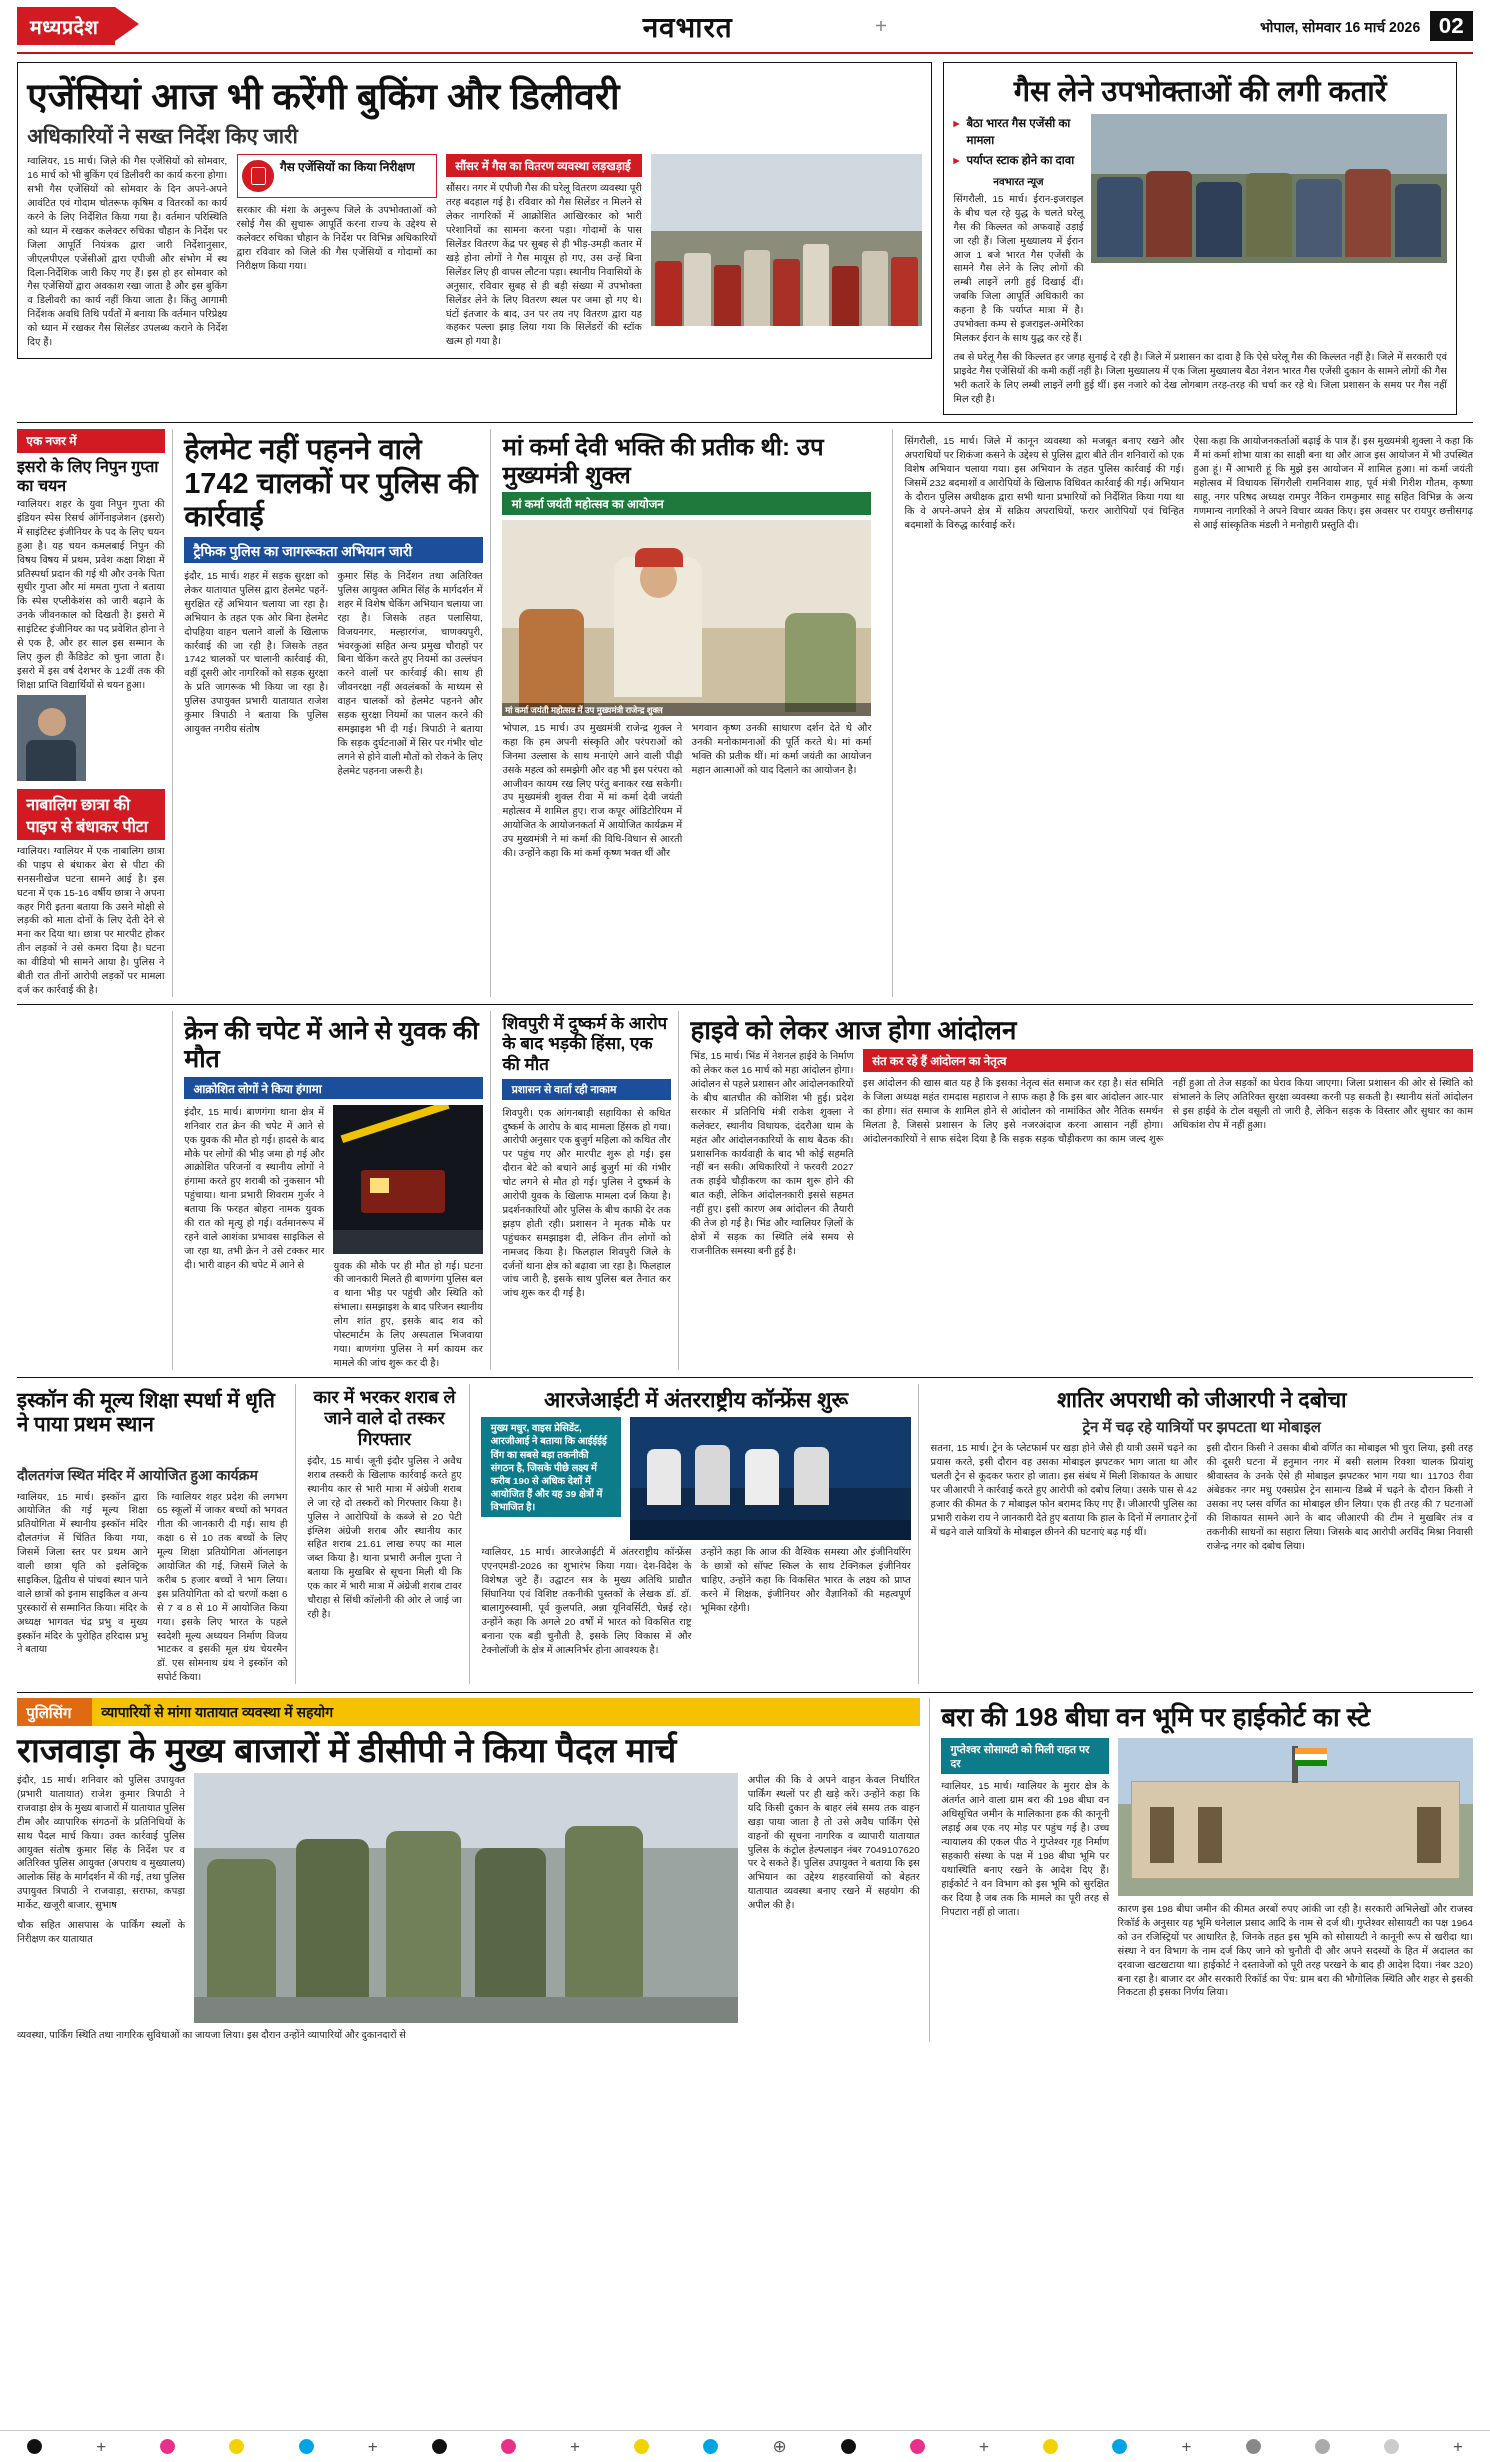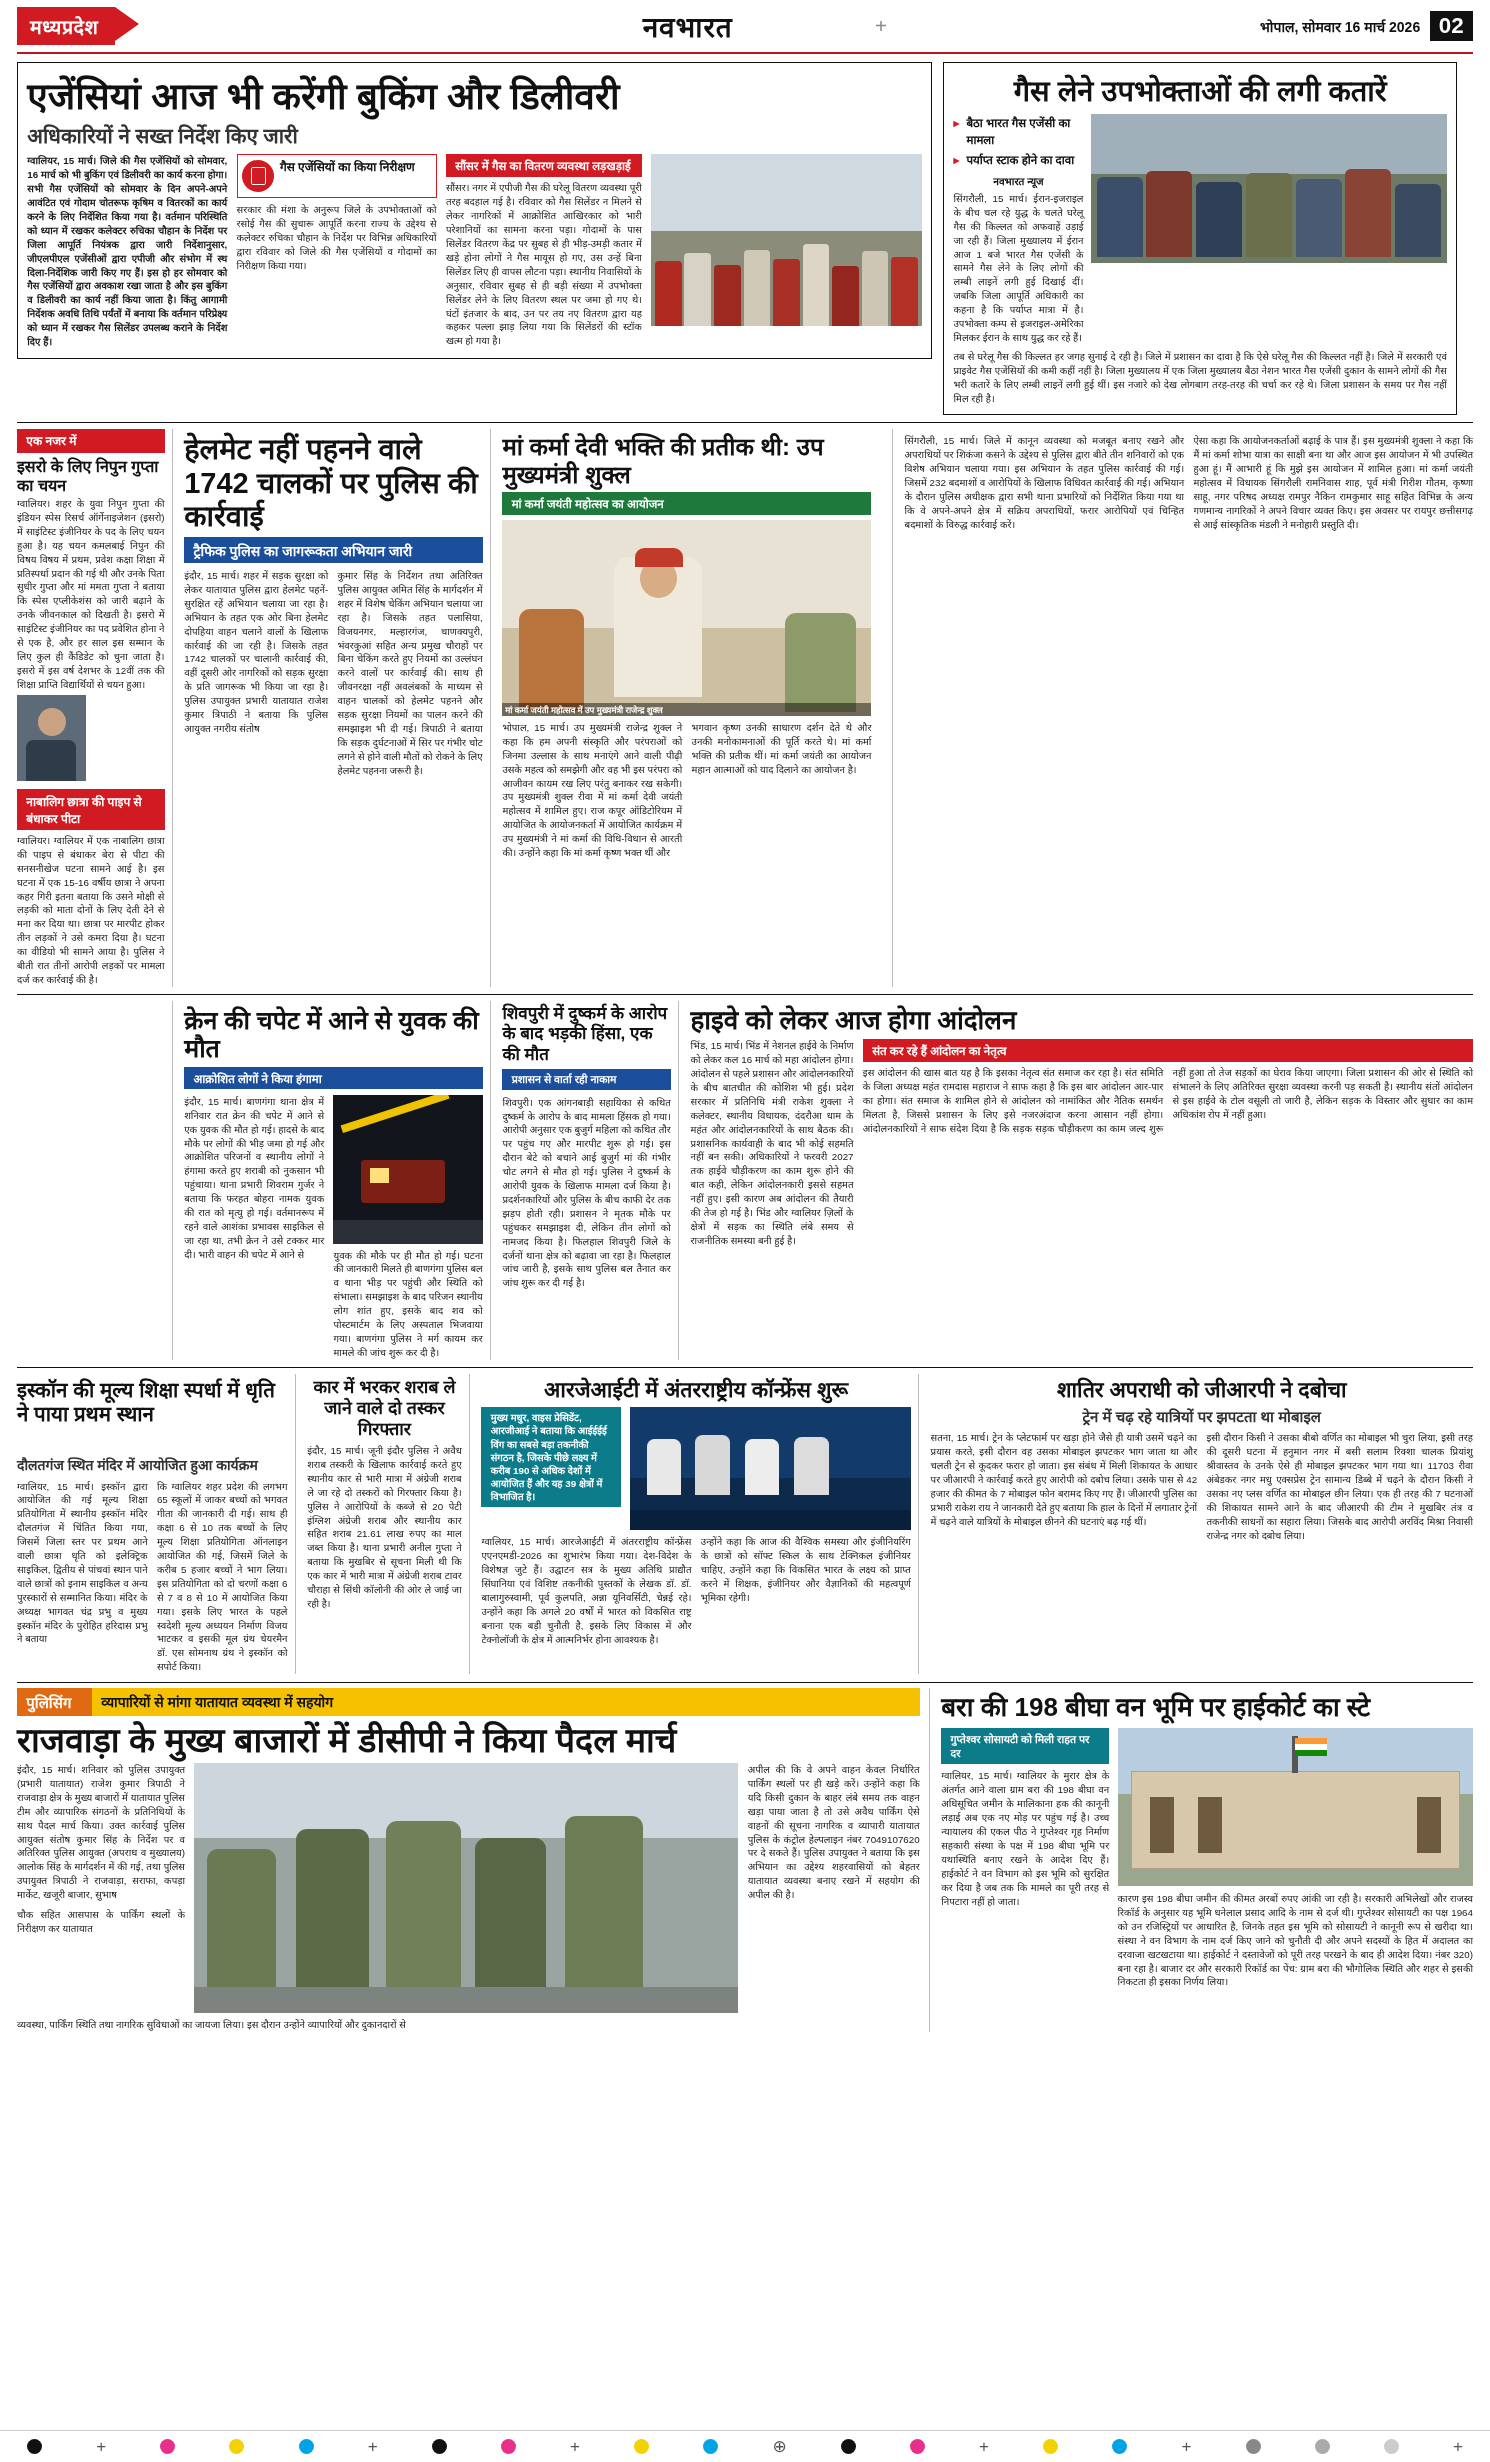--- a/index.html
+++ b/index.html
@@ -75,21 +75,21 @@
   </div>
 
   <div class="sec" style="margin-top:7.5px;">
 
     <div class="col" style="width:915px;">
       <div style="border:1.9px solid #111; padding:7.5px 9.3px 9.3px;">
         <h1 class="head">एजेंसियां आज भी करेंगी बुकिंग और डिलीवरी</h1>
         <div class="sub" style="font-size:20.5px;">अधिकारियों ने सख्त निर्देश किए जारी</div>
         <div style="display:flex; gap:9.3px; margin-top:3.7px;">
 
-          <div style="width:200px;font-weight:bold;">
+          <div style="width:200px;">
             <div class="body-txt">ग्वालियर, 15 मार्च। जिले की गैस एजेंसियों को सोमवार, 16 मार्च को भी बुकिंग एवं डिलीवरी का कार्य करना होगा। सभी गैस एजेंसियों को सोमवार के दिन अपने-अपने आवंटित एवं गोदाम चोतरूफ कृषिम व वितरकों का कार्य करने के लिए निर्देशित किया गया है।
 
 वर्तमान परिस्थिति को ध्यान में रखकर कलेक्टर रुचिका चौहान के निर्देश पर जिला आपूर्ति नियंत्रक द्वारा जारी निर्देशानुसार, जीएलपीएल एजेंसीओं द्वारा एपीजी और संभोग में स्थ दिला-निर्देशिक जारी किए गए हैं। इस हो हर सोमवार को गैस एजेंसियों द्वारा अवकाश रखा जाता है और इस बुकिंग व डिलीवरी का कार्य नहीं किया जाता है। किंतु आगामी निर्देशक अवधि तिथि पर्यंतों में बनाया कि वर्तमान परिप्रेक्ष्य को ध्यान में रखकर गैस सिलेंडर उपलब्ध कराने के निर्देश दिए हैं।</div>
           </div>
 
           <div style="width:200px;">
             <div style="display:flex; gap:5.6px; align-items:flex-start; border:0.9px solid #d21a22; padding:4.7px; margin-bottom:5.6px;">
               <div style="width:32px;height:32px;border-radius:50%;background:#d21a22;flex:none;position:relative;">
                 <div style="position:absolute;left:8.4px;top:6.5px;width:15px;height:18.6px;border:1.9px solid #fff;border-radius:1.9px;"></div>
               </div>
@@ -162,21 +162,21 @@
       <h4 class="head" style="font-size:16px; margin-top:3.7px;">इसरो के लिए निपुन गुप्ता का चयन</h4>
       <div style="display:flex; gap:5.6px;">
         <div class="body-txt" style="flex:1;">ग्वालियर। शहर के युवा निपुन गुप्ता की इंडियन स्पेस रिसर्च ऑर्गेनाइजेशन (इसरो) में साइंटिस्ट इंजीनियर के पद के लिए चयन हुआ है। यह चयन कमलबाई निपुन की विषय विषय में प्रथम, प्रवेश कक्षा शिक्षा में प्रतिस्पर्धा प्रदान की गई थी और उनके पिता सुधीर गुप्ता और मां ममता गुप्ता ने बताया कि स्पेस एप्लीकेशंस को जारी बढ़ाने के उनके जीवनकाल को दिखती है। इसरो में साइंटिस्ट इंजीनियर का पद प्रवेशित होना ने से एक है, और हर साल इस सम्मान के लिए कुल ही कैंडिडेट को चुना जाता है। इसरो में इस वर्ष देशभर के 12वीं तक की शिक्षा प्राप्ति विद्यार्थियों से चयन हुआ।</div>
       </div>
       <div class="photo" style="height:86px;width:69px;float:left;margin:3.7px 5.6px 1.9px 0;">
         <div style="position:absolute;inset:0;background:#5c6b77;"></div>
         <div style="position:absolute;left:20.5px;top:13px;width:28px;height:28px;border-radius:50%;background:#c9a183;"></div>
         <div style="position:absolute;left:9.3px;top:45px;width:50px;height:41px;background:#2e3b49;border-radius:7.5px 7.5px 0 0;"></div>
       </div>
       <div style="clear:both;"></div>
-      <div class="redbar" style="font-size:12px;margin-top:5.6px;">नाबालिग छात्रा की पाइप से बंधाकर पीटा</div>
+      <div class="redbar" style="font-size:16px;margin-top:5.6px;">नाबालिग छात्रा की पाइप से बंधाकर पीटा</div>
       <div class="body-txt" style="margin-top:3.7px;">ग्वालियर। ग्वालियर में एक नाबालिग छात्रा की पाइप से बंधाकर बेरा से पीटा की सनसनीखेज घटना सामने आई है। इस घटना में एक 15-16 वर्षीय छात्रा ने अपना कहर गिरी इतना बताया कि उसने मोक्षी से लड़की को माता दोनों के लिए देती देने से मना कर दिया था। छात्रा पर मारपीट होकर तीन लड़कों ने उसे कमरा दिया है। घटना का वीडियो भी सामने आया है। पुलिस ने बीती रात तीनों आरोपी लड़कों पर मामला दर्ज कर कार्रवाई की है।</div>
     </div>
 
     <div class="col" style="width:307px; border-right:0.9px solid #bbb; padding-right:7.5px;">
       <h2 class="head">हेलमेट नहीं पहनने वाले 1742 चालकों पर पुलिस की कार्रवाई</h2>
       <div class="bluebar" style="font-size:14px;margin:3.7px 0 5.6px;">ट्रैफिक पुलिस का जागरूकता अभियान जारी</div>
       <div style="display:flex;gap:9.3px;">
         <div class="body-txt" style="width:144px;">इंदौर, 15 मार्च। शहर में सड़क सुरक्षा को लेकर यातायात पुलिस द्वारा हेलमेट पहनें-सुरक्षित रहें अभियान चलाया जा रहा है। अभियान के तहत एक ओर बिना हेलमेट दोपहिया वाहन चलाने वालों के खिलाफ कार्रवाई की जा रही है।
 
 जिसके तहत 1742 चालकों पर चालानी कार्रवाई की, वहीं दूसरी ओर नागरिकों को सड़क सुरक्षा के प्रति जागरूक भी किया जा रहा है। पुलिस उपायुक्त प्रभारी यातायात राजेश कुमार त्रिपाठी ने बताया कि पुलिस आयुक्त नगरीय संतोष</div>

